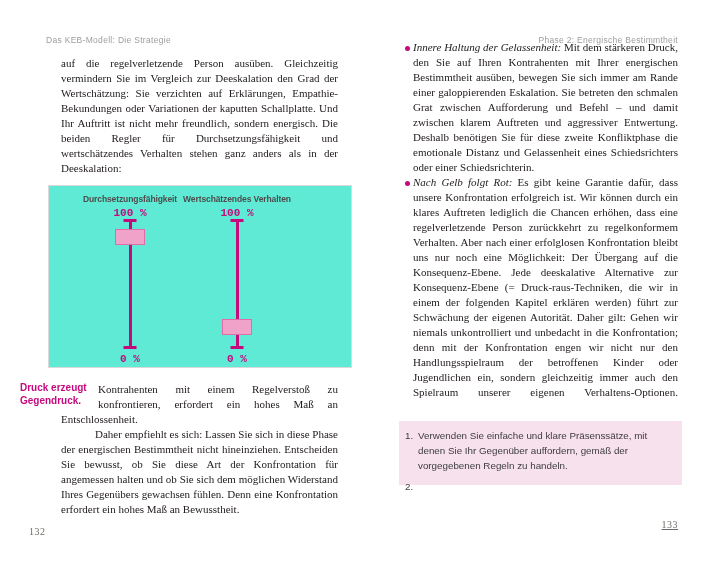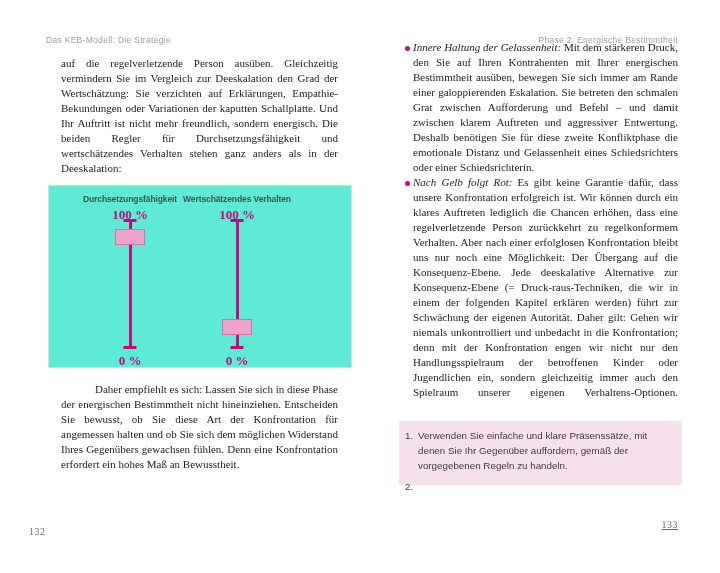--- a/index.html
+++ b/index.html
@@ -41,21 +41,21 @@
     position:relative;margin:9px 0 14px -13px;width:304px;height:183px;
     border:1px solid var(--figure-border);background:#5eead4;
   }
   .slider-title{
     position:absolute;top:8px;transform:translateX(-50%);white-space:nowrap;
     font-family:"Liberation Sans",sans-serif;font-weight:bold;font-size:8.5px;
     letter-spacing:-.1px;color:#4d4d4d;
   }
   .pct{
     position:absolute;transform:translateX(-50%);white-space:nowrap;
-    font-family:Liberation Serif, serif;font-weight:bold;font-size:13px;
+    font-family:Liberation Mono, monospace;font-weight:bold;font-size:11px;
     color:var(--accent);
   }
   .pct-top{top:21px;}
   .pct-bottom{top:167px;}
   .track{
     position:absolute;top:33px;width:3px;height:130px;background:var(--accent);
   }
   .cap{
     position:absolute;left:50%;transform:translateX(-50%);
     width:13px;height:3px;background:var(--accent);
@@ -134,20 +134,24 @@
         <div class="pct pct-top" style="left:188px">100 %</div>
         <div class="track" style="left:186.5px">
           <div class="cap cap-top"></div>
           <div class="cap cap-bottom"></div>
           <div class="handle" style="bottom: calc(17% - 8px);"></div>
         </div>
         <div class="pct pct-bottom" style="left:188px">0 %</div>
       </div>
     </div>
 
+    <div class="body-p">
+      <span class="margin-note">Druck erzeugt Gegendruck.</span>
+      <span>Kontrahenten mit einem Regelverstoß zu konfrontieren, erfordert ein hohes Maß an Entschlossenheit.</span>
+    </div>
     <p class="body-p p-indent">Daher empfiehlt es sich: Lassen Sie sich in diese Phase der energischen Bestimmtheit nicht hineinziehen. Entscheiden Sie bewusst, ob Sie diese Art der Konfrontation für angemessen halten und ob Sie sich dem möglichen Widerstand Ihres Gegenübers gewachsen fühlen. Denn eine Konfrontation erfordert ein hohes Maß an Bewusstheit.</p>
   </div>
 
   <div class="folio folio-left">132</div>
 
   <div class="running-head head-right">Phase 2: Energische Bestimmtheit</div>
 
   <div class="bullets">
     <div class="bullet">
       <span class="bullet-dot"></span>

